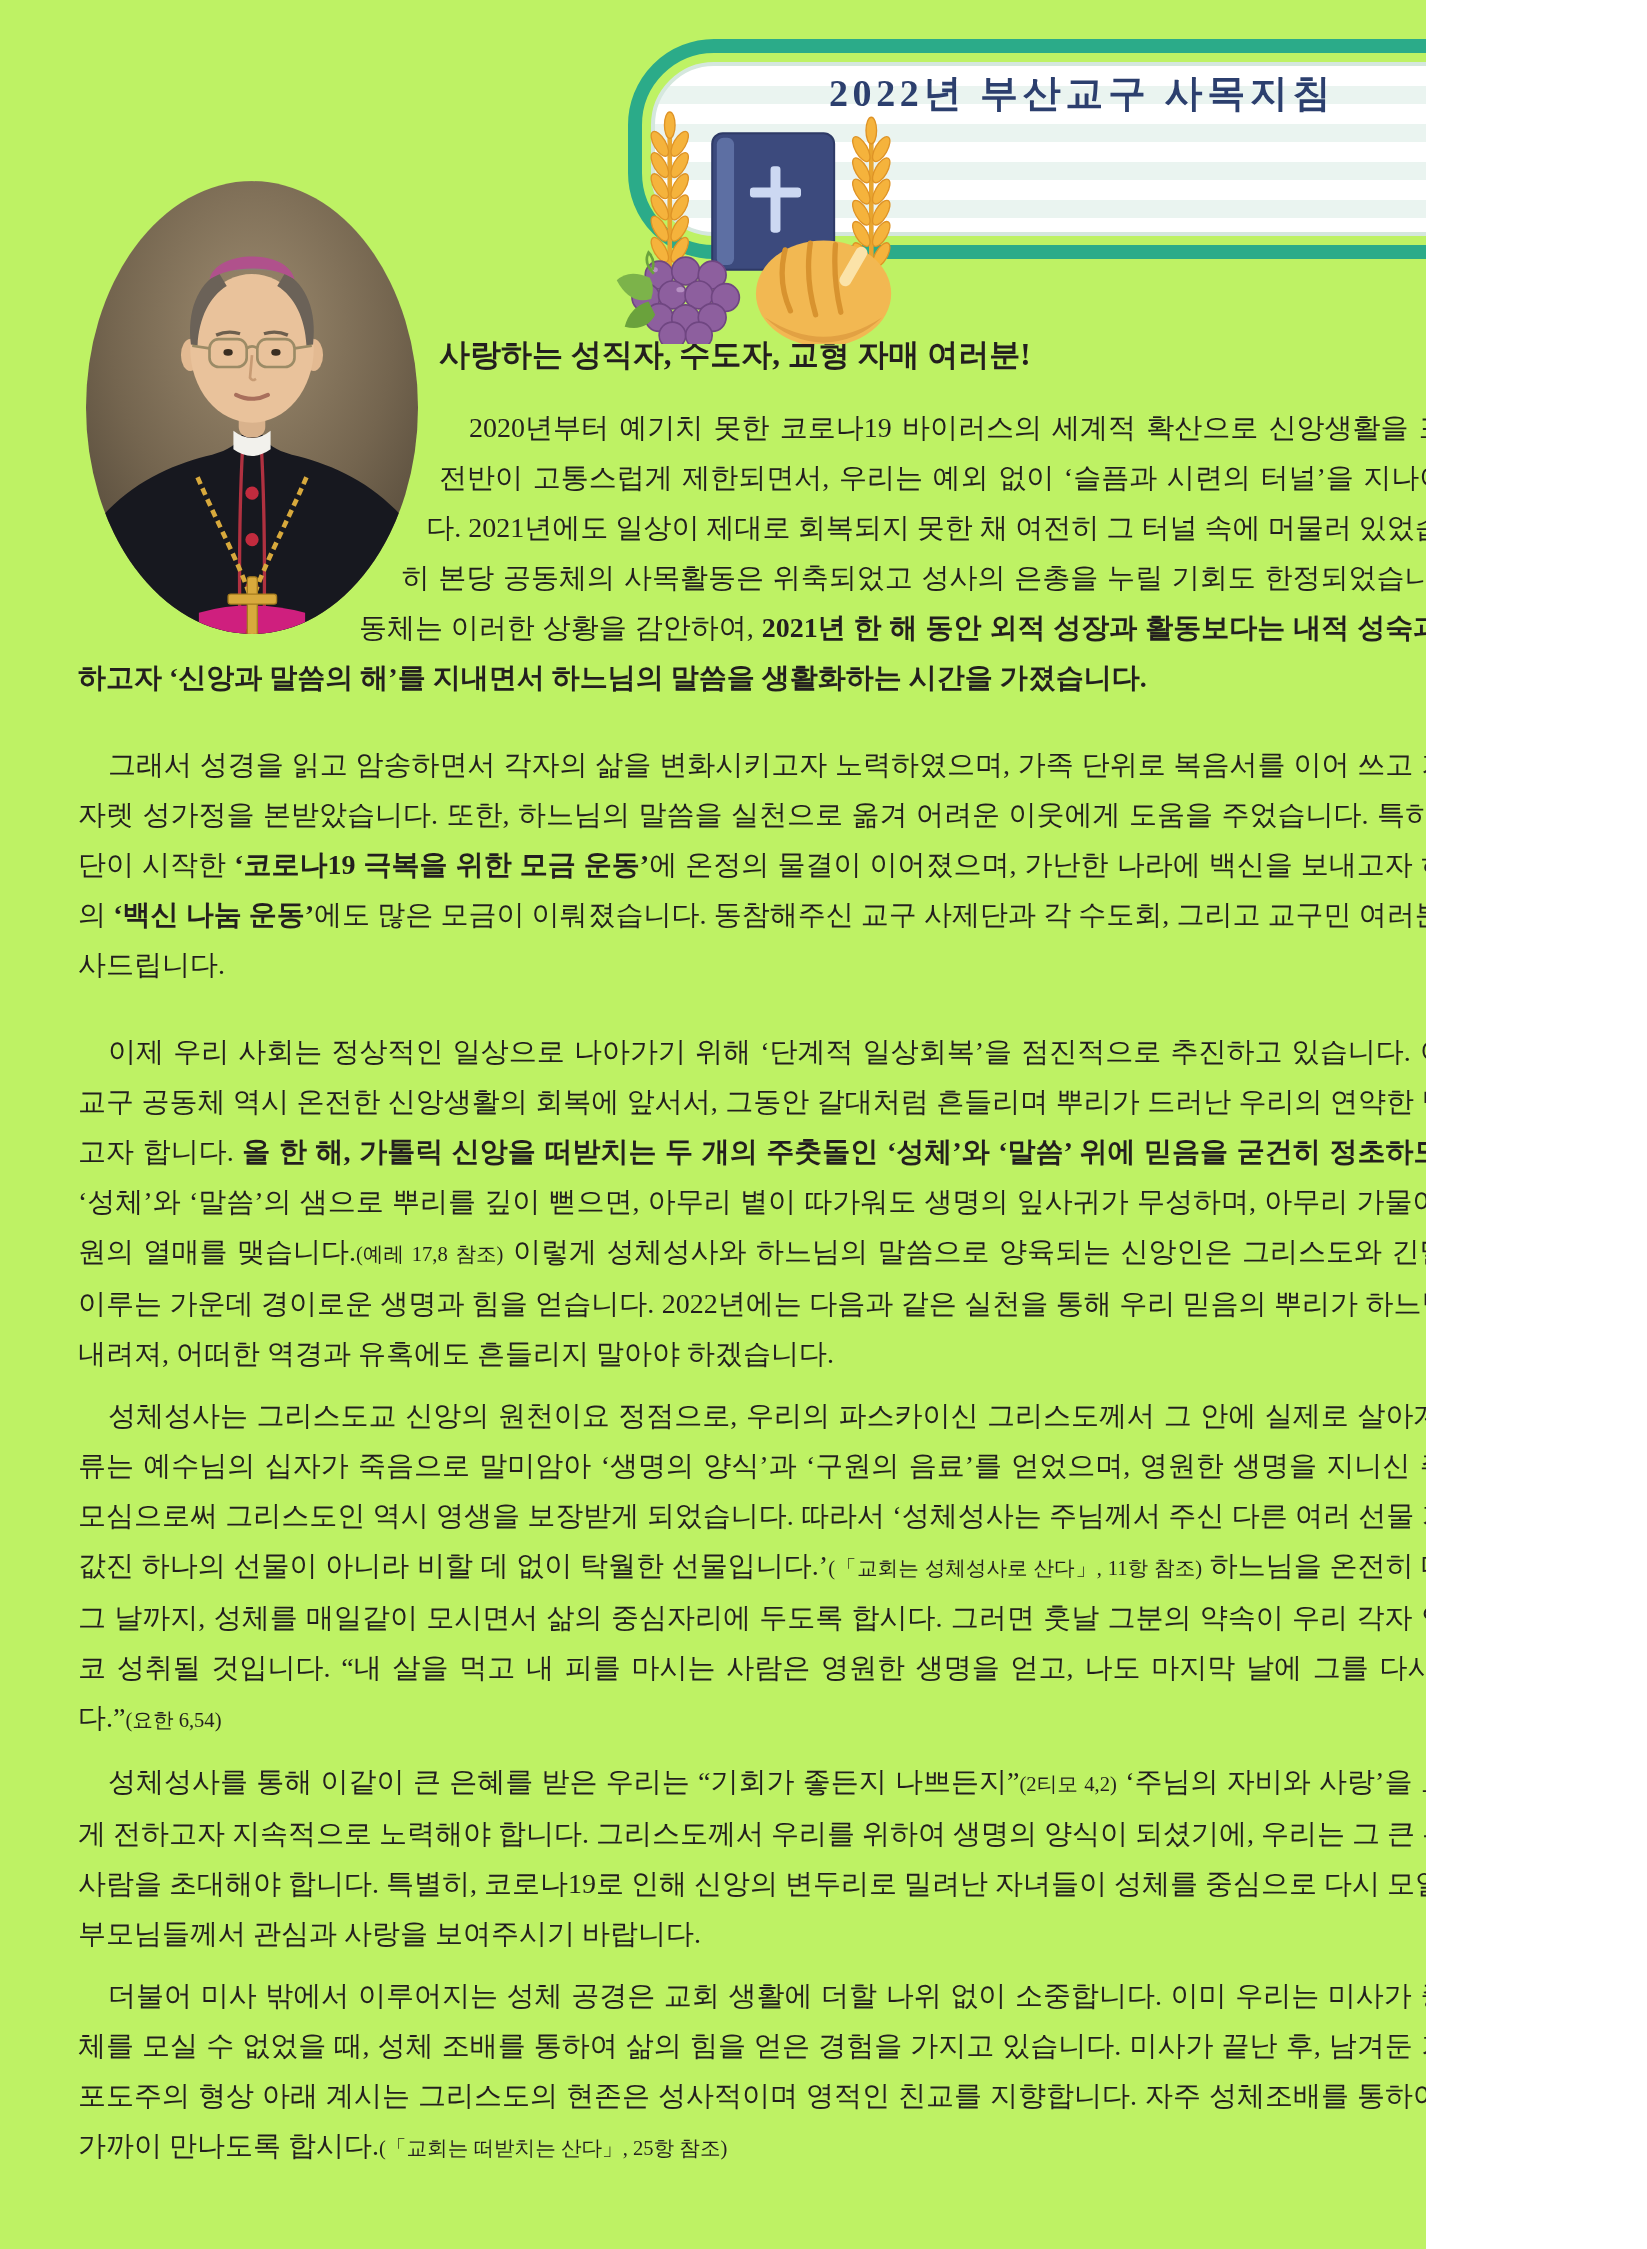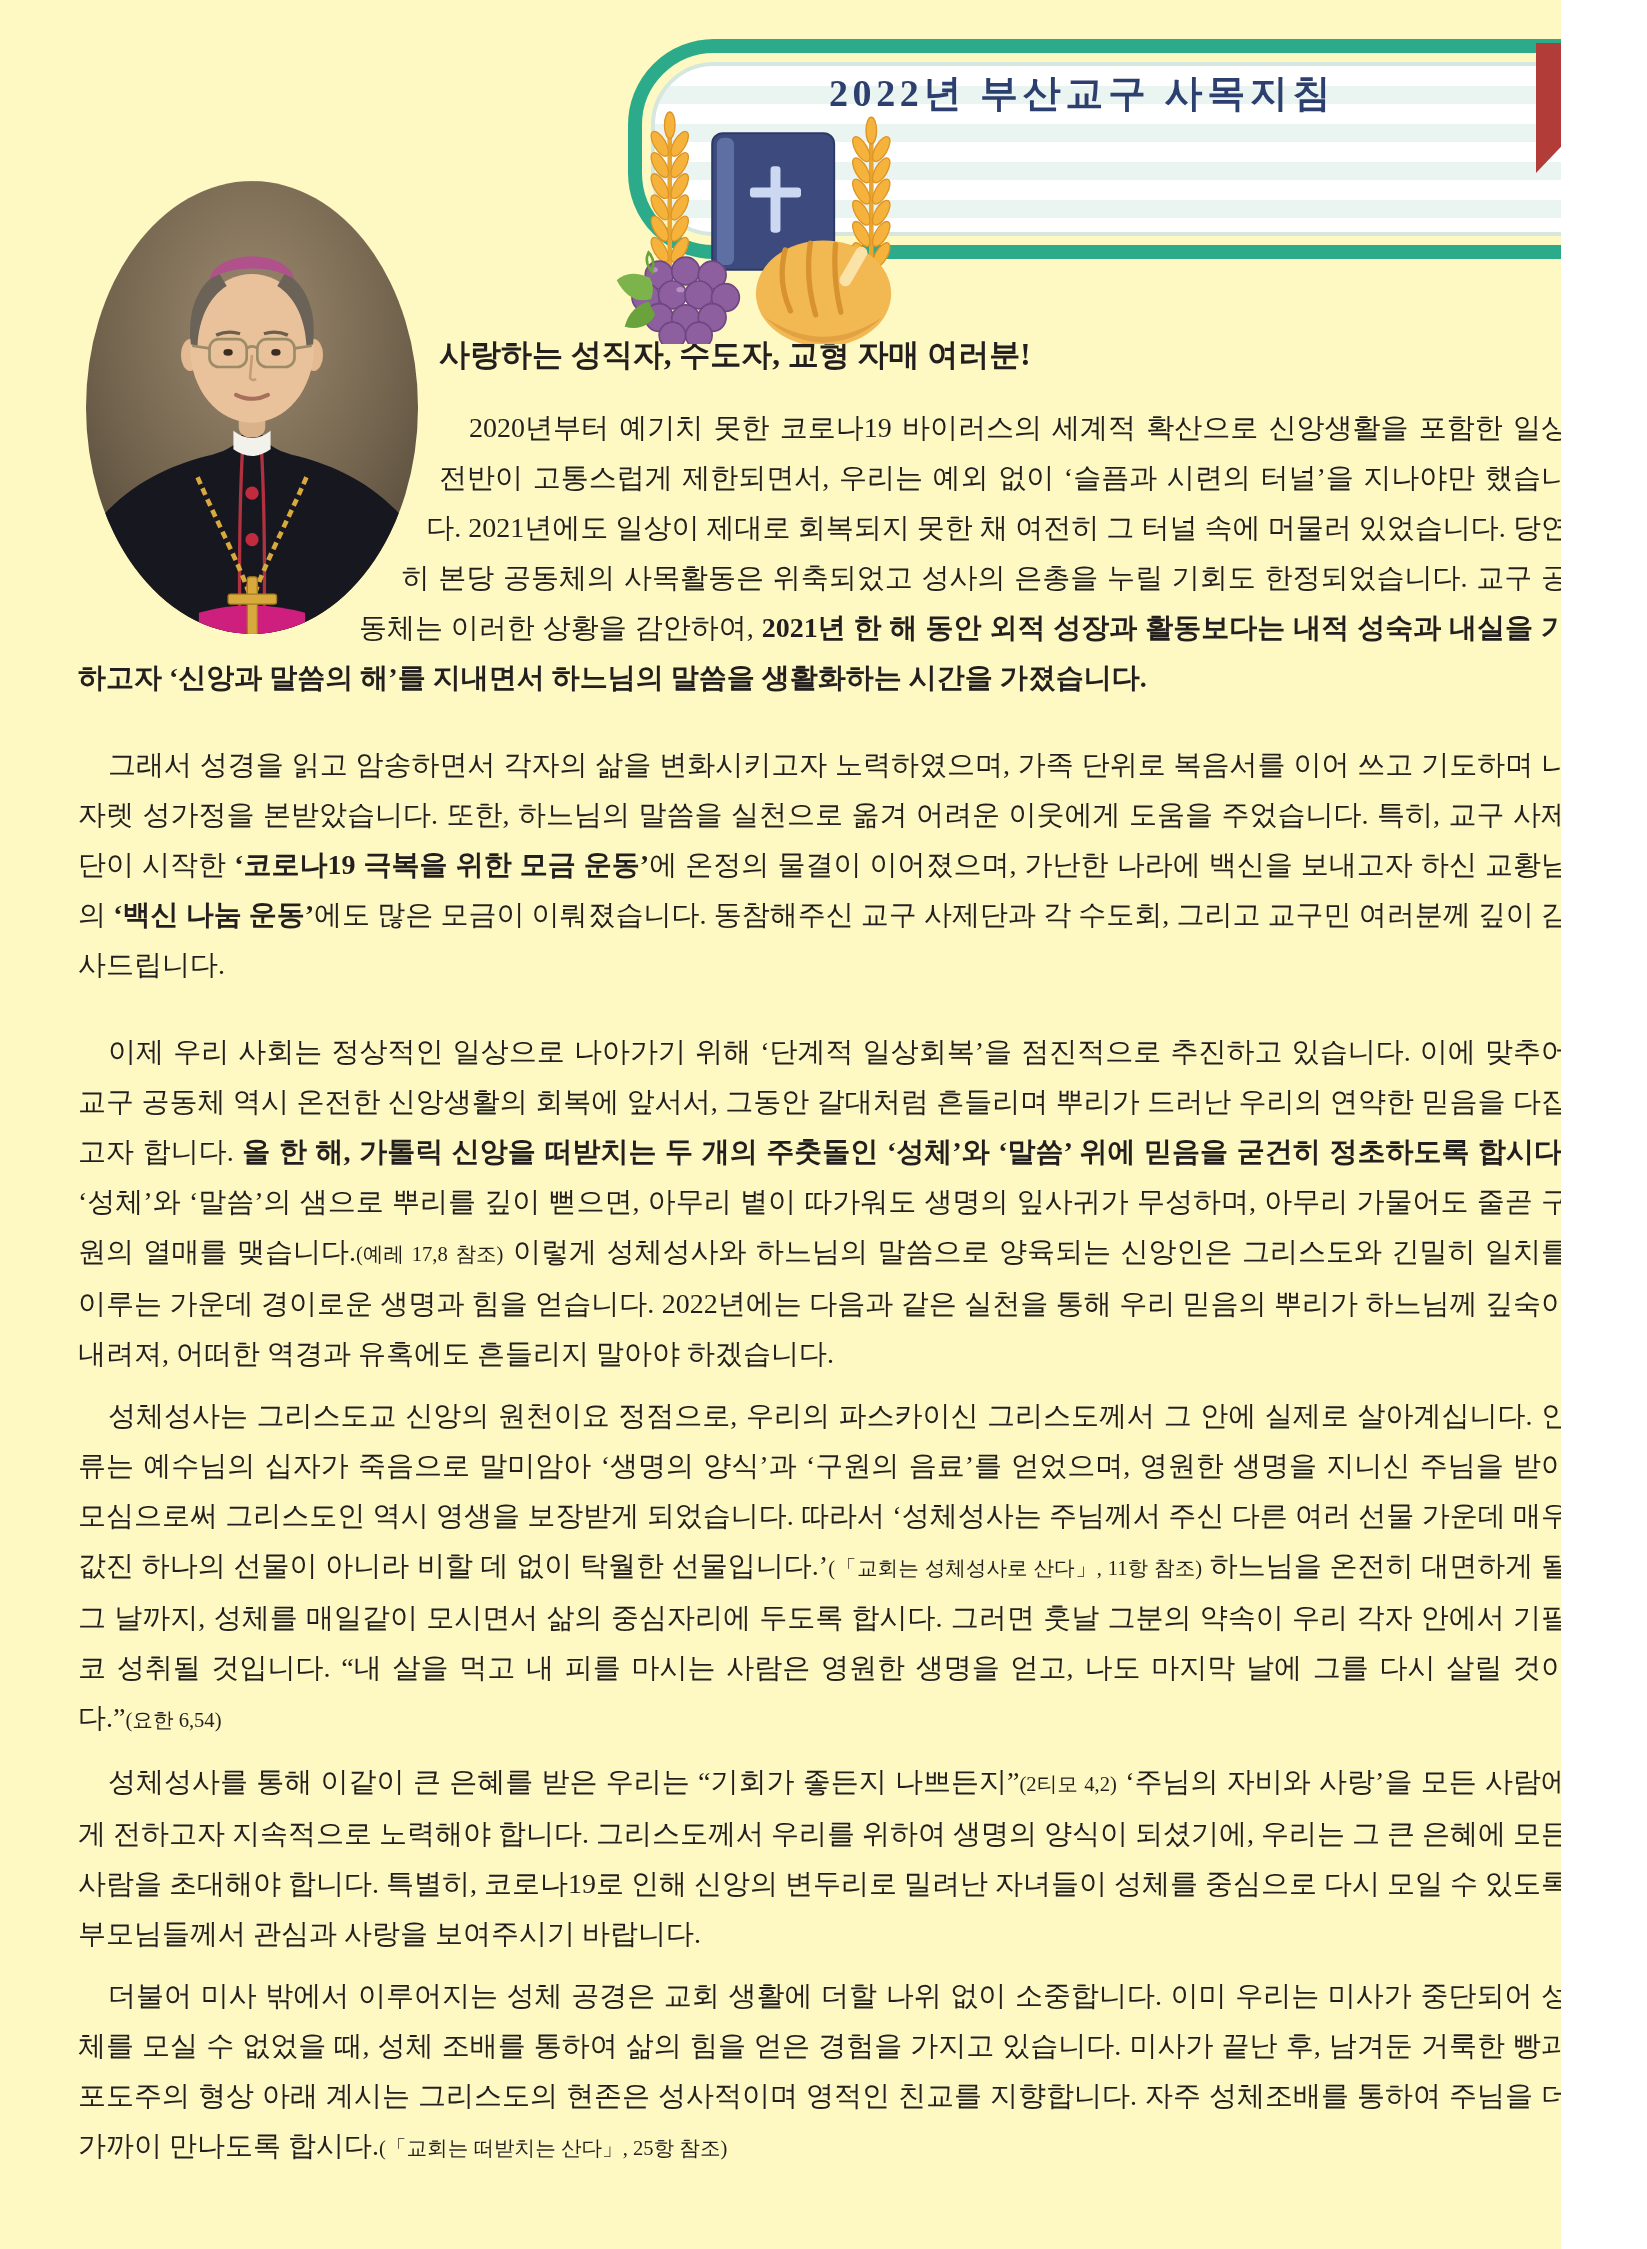--- a/index.html
+++ b/index.html
@@ -1,16 +1,16 @@
 <!DOCTYPE html>
 <html style="font-size:10.6px"><head>
 <meta charset="utf-8">
 <style>
   html,body{margin:0;padding:0;background:#ffffff;}
-  .page{position:relative;width:1561px;height:2250px;background:#fef9c3;overflow:hidden;
+  .page{position:relative;width:1426px;height:2250px;background:#bef264;overflow:hidden;
         font-family:"Liberation Serif","DejaVu Serif",serif;color:#221e1d;}
 
   
   .header-frame{position:absolute;left:628px;top:39px;width:1089px;height:220px;
         box-sizing:border-box;border:14.6px solid #2bab89;border-radius:86px 0 0 86px;z-index:1;}
   .header-inner{position:absolute;inset:9.3px;border:4px solid #d5e7de;border-radius:63px 0 0 63px;
         background:repeating-linear-gradient(180deg,#ffffff 0 20px,#eaf4f0 20px 38px);overflow:hidden;}
   .header-subtitle{position:absolute;left:829px;top:68px;z-index:4;font-weight:bold;
         font-size:38px;letter-spacing:4.6px;color:#2c3f6e;white-space:nowrap;}
   .header-title{position:absolute;left:955px;top:121px;z-index:4;white-space:nowrap;

